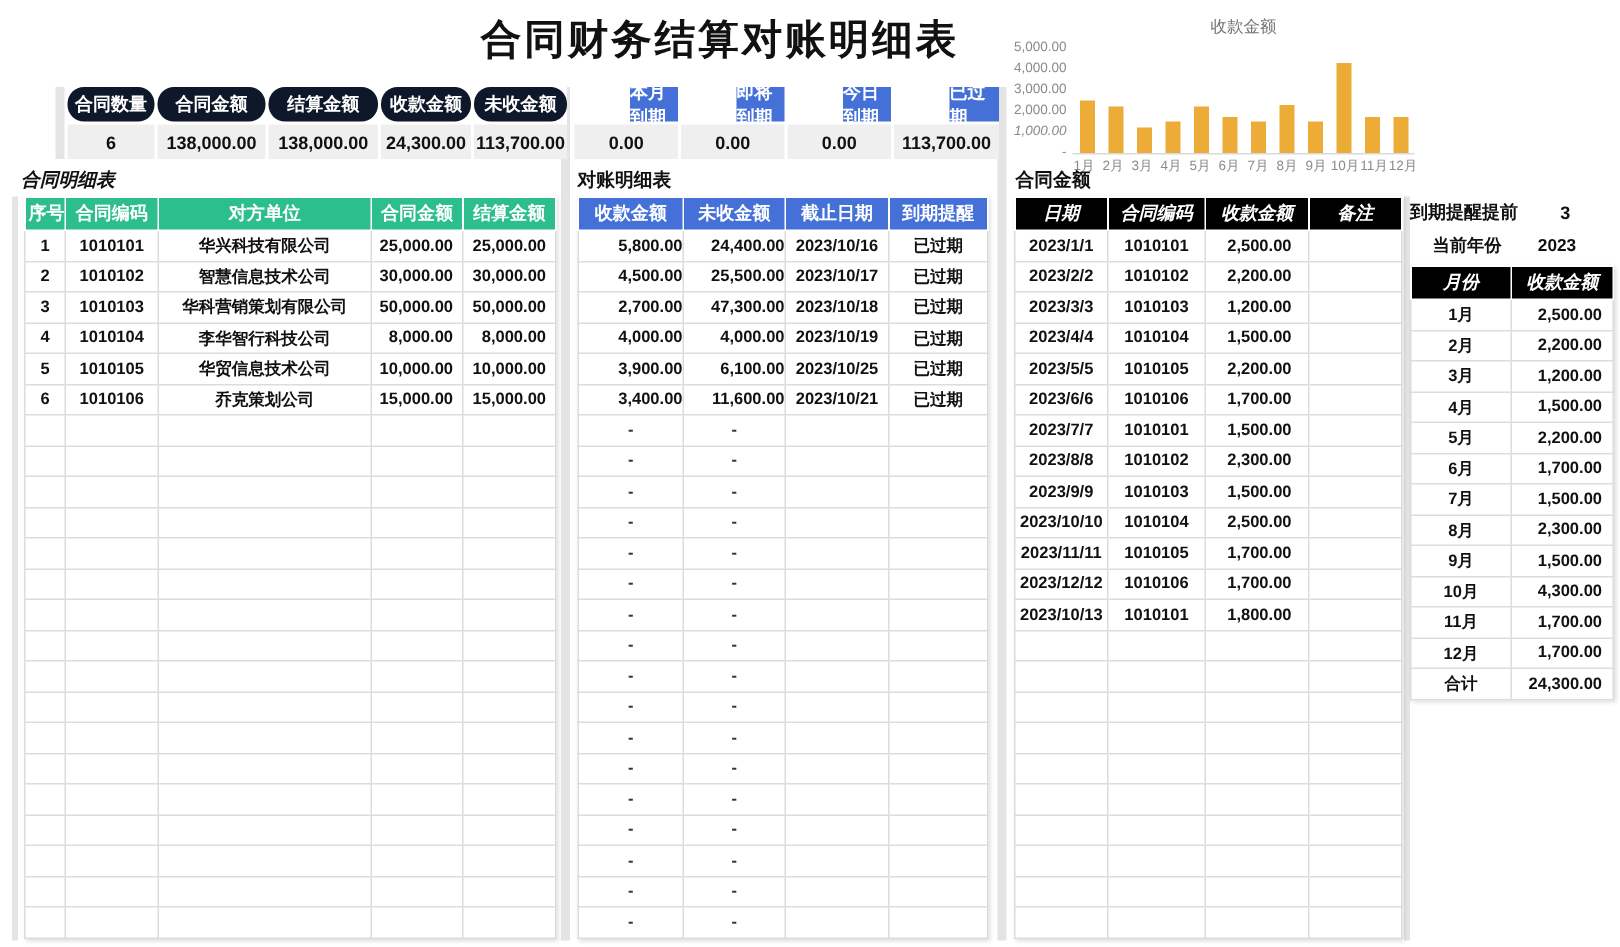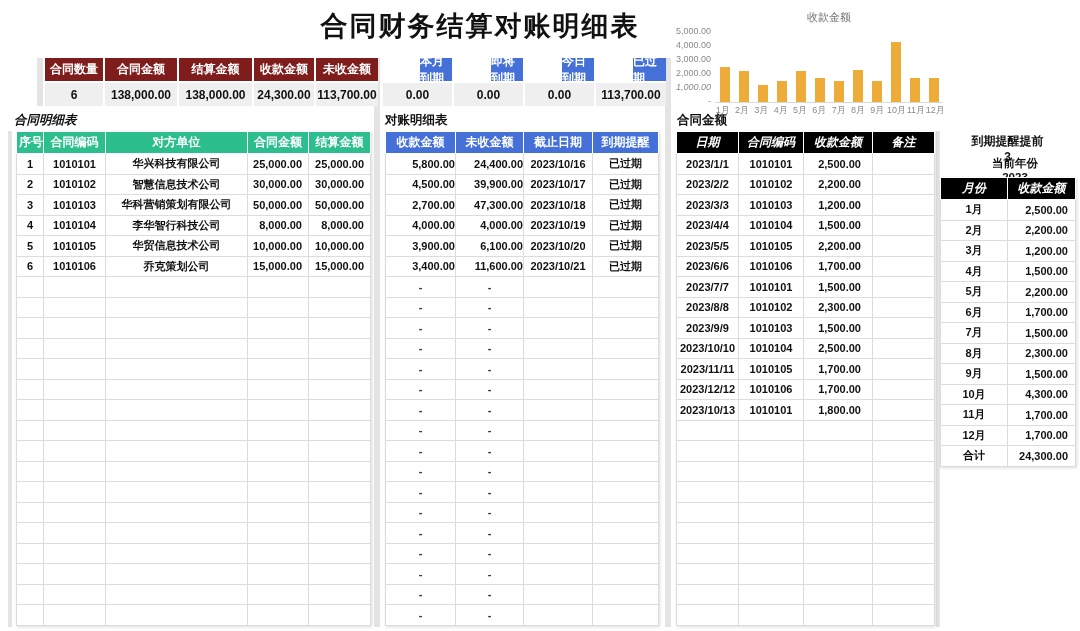--- a/index.html
+++ b/index.html
@@ -13,21 +13,21 @@
 
   
   .vsep{background:#e4e4e4;}
 
   
   .summary{display:grid;gap:2px;background:#fff;}
   .sum-h{color:#fff;font-weight:bold;font-size:12px;display:flex;align-items:center;
          justify-content:center;height:23px;}
   .sum-v{background:#efefef;font-weight:bold;font-size:12px;display:flex;align-items:center;
          justify-content:center;height:23px;color:#111;}
-  .sum-green .sum-h{background:#7f1d1d;}
+  .sum-green .sum-h{background:#0f172a;border-radius:11px;}
   .sum-blue  .sum-h{background:#4470d8;margin-left:37px;}
 
   
   .section-label{font-size:12.5px;font-weight:bold;color:#111;}
 
   
   table.tbl{border-collapse:collapse;table-layout:fixed;position:absolute;
             box-shadow:1px 1px 3px rgba(0,0,0,.14);background:#fff;}
   .tbl th{color:#fff;font-weight:bold;font-size:12px;height:21px;border:1px solid #fff;
           padding:0 2px;overflow:hidden;white-space:nowrap;}
@@ -53,21 +53,21 @@
                font-size:11px;color:#737373;}
   #plot{position:absolute;left:40px;top:24px;width:228px;height:70px;
         border-bottom:1px solid #d9d9d9;}
   .bar{position:absolute;bottom:0;width:10px;background:#ecac37;}
   .ytick{position:absolute;width:36px;text-align:right;font-size:9px;color:#8a8a8a;
          left:0;line-height:11px;}
   #xlabels{position:absolute;left:38px;top:96px;width:232px;display:flex;}
   #xlabels span{flex:1;text-align:center;font-size:9px;color:#8a8a8a;}
 
   
-  .setting-row{display:flex;align-items:center;font-weight:bold;color:#111;flex-direction:column;}
+  .setting-row{display:flex;align-items:center;font-weight:bold;color:#111;}
   #remind-row{left:940px;top:133px;width:135px;font-size:12px;}
   #year-row{left:940px;top:156px;width:135px;font-size:11.5px;padding-left:15px;box-sizing:border-box;}
   .setting-value{flex:1;text-align:center;font-weight:bold;}
 </style>
 </head>
 <body>
 
 <div id="app">
 
   <div id="page-title" class="abs">合同财务结算对账明细表</div>
@@ -344,40 +344,40 @@
       </thead>
     <tbody>
         <tr>
           <td>5,800.00</td>
           <td>24,400.00</td>
           <td>2023/10/16</td>
           <td>已过期</td>
         </tr>
         <tr>
           <td>4,500.00</td>
-          <td>39,900.00</td>
+          <td>25,500.00</td>
           <td>2023/10/17</td>
           <td>已过期</td>
         </tr>
         <tr>
           <td>2,700.00</td>
           <td>47,300.00</td>
           <td>2023/10/18</td>
           <td>已过期</td>
         </tr>
         <tr>
           <td>4,000.00</td>
           <td>4,000.00</td>
           <td>2023/10/19</td>
           <td>已过期</td>
         </tr>
         <tr>
           <td>3,900.00</td>
           <td>6,100.00</td>
-          <td>2023/10/20</td>
+          <td>2023/10/25</td>
           <td>已过期</td>
         </tr>
         <tr>
           <td>3,400.00</td>
           <td>11,600.00</td>
           <td>2023/10/21</td>
           <td>已过期</td>
         </tr>
         <tr>
           <td class="dash">-</td>

